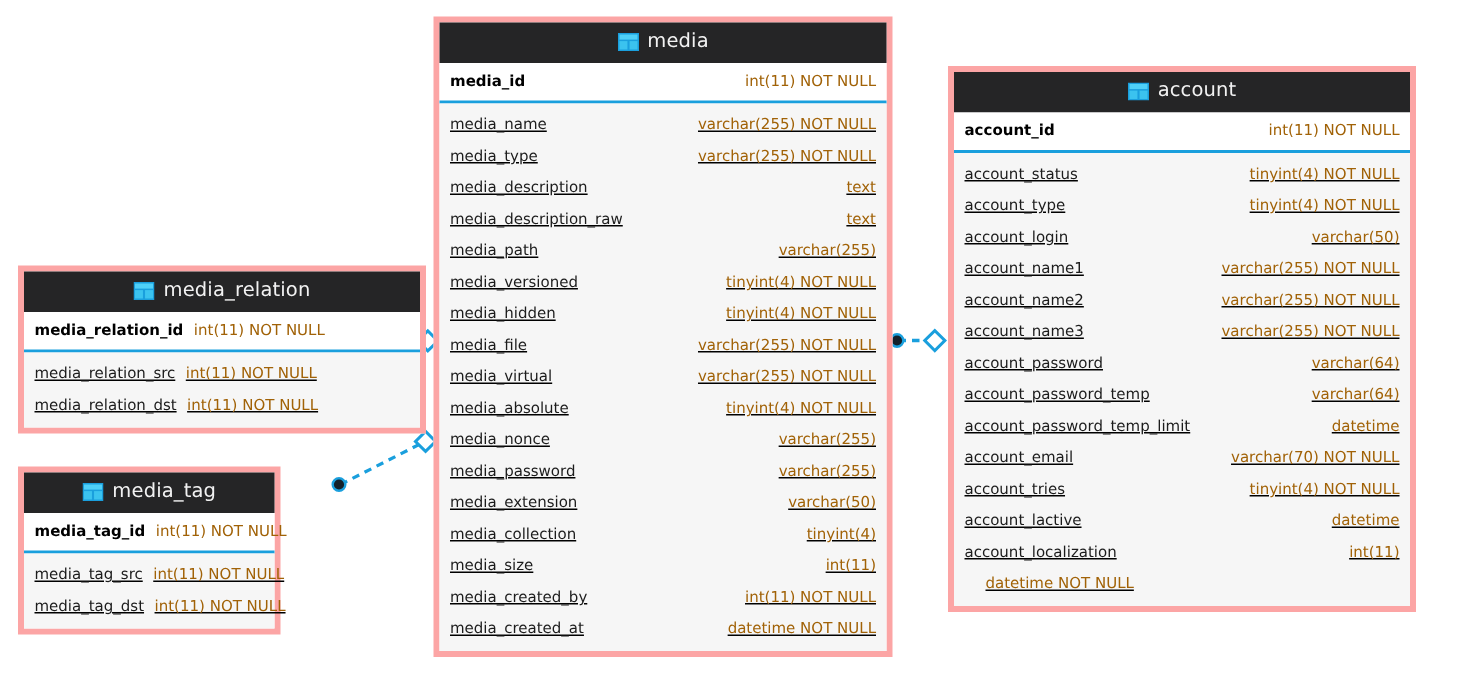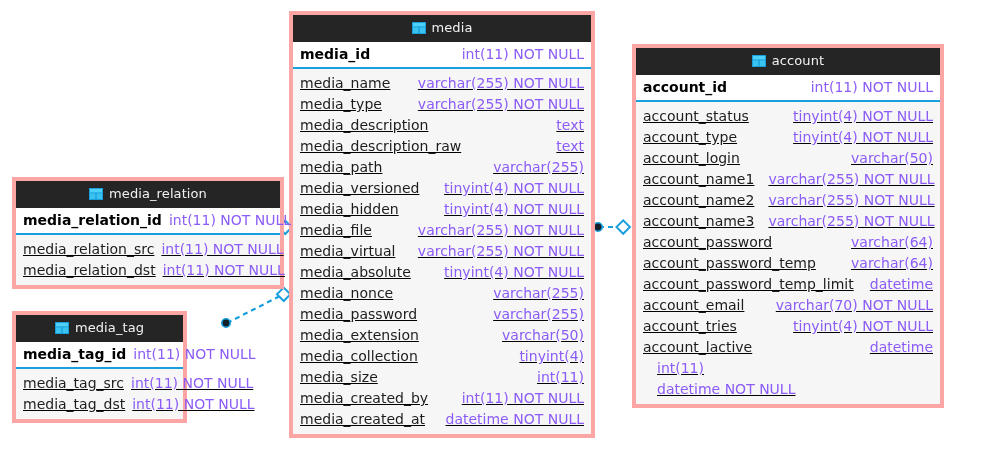--- a/index.html
+++ b/index.html
@@ -64,35 +64,35 @@
   }
   .attr-body {
     background: #f6f6f6;
     padding: 4px 0 4px 0;
     text-decoration: underline;
   }
   .attr {
     display: flex;
     justify-content: space-between;
     align-items: baseline;
-    font-size: 14px;
+    font-size: 10px;
     line-height: 15px;
     padding: 3px 7px 3px 7px;
     color: #2b2b2b;
     white-space: nowrap;
   }
   .pk-row .attr {
     padding-top: 5px;
     padding-bottom: 5px;
   }
   .attr .col {
     color: #1c1c1c;
   }
   .attr .typ {
-    color: #8b5cf6;
+    color: #a16207;
     padding-left: 14px;
     text-align: center;
   }
   .pk-row .attr .col {
     font-weight: bold;
     color: #000000;
   }
   
   .compact .attr {
     justify-content: flex-start;
@@ -279,20 +279,21 @@
           </div>
           <div class="attr">
             <span class="col">account_tries</span>
             <span class="typ">tinyint(4) NOT NULL</span>
           </div>
           <div class="attr">
             <span class="col">account_lactive</span>
             <span class="typ">datetime</span>
           </div>
           <div class="attr">
+            <span class="col">account_localization</span>
             <span class="typ">int(11)</span>
           </div>
           <div class="attr">
             <span class="typ">datetime NOT NULL</span>
           </div>
         </div>
       </div>
       <div class="entity compact" style="left: 12px; top: 177px; width: 272px;">
         <div class="entity-header">
           <span class="tbl-icon">

